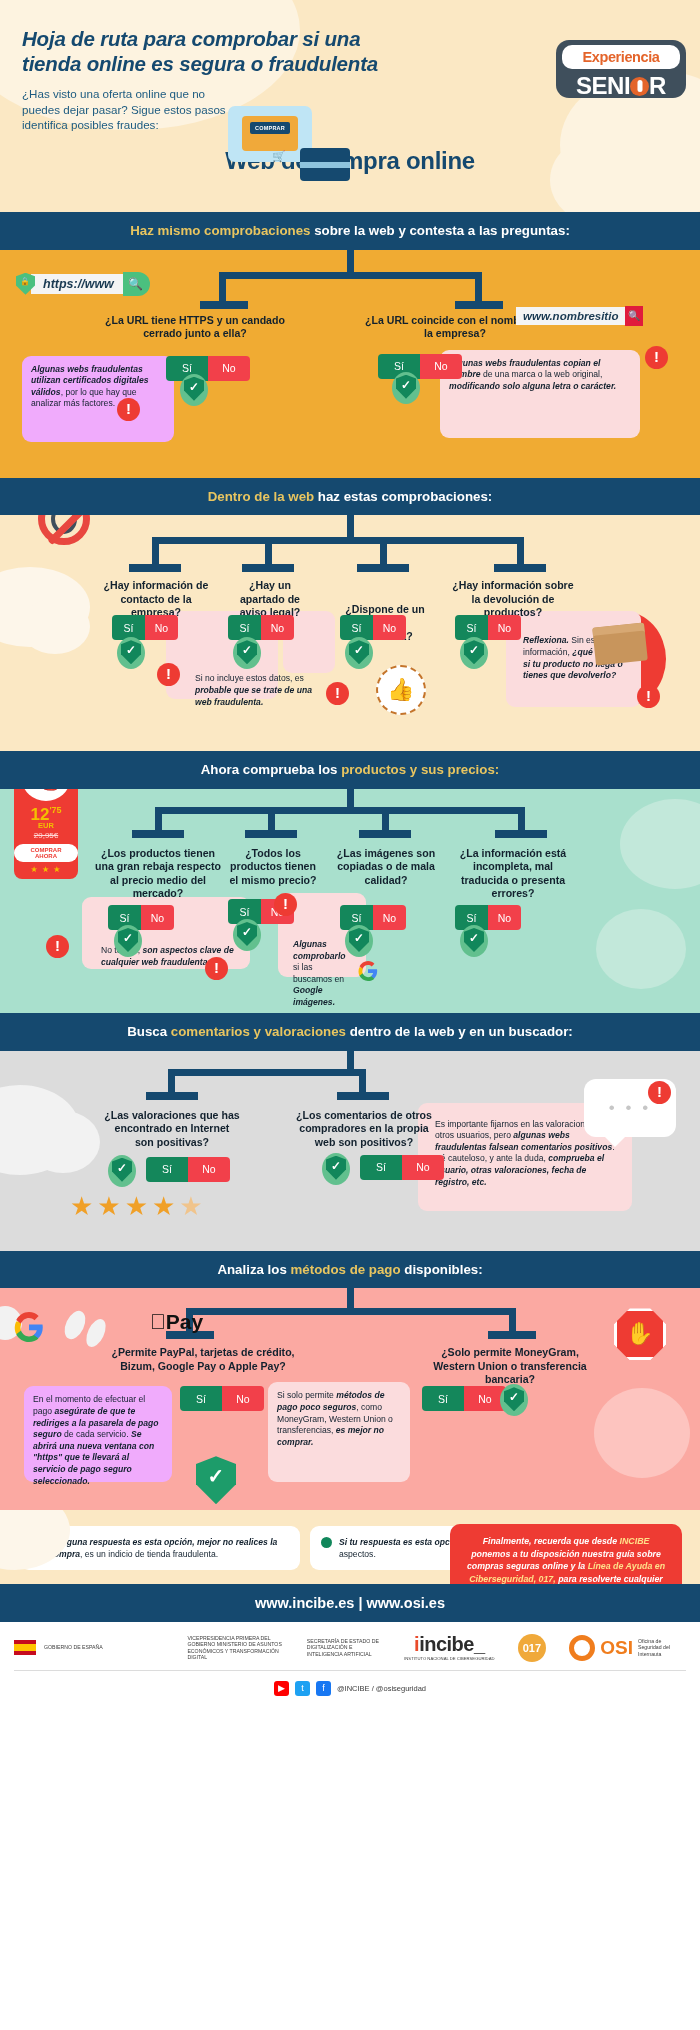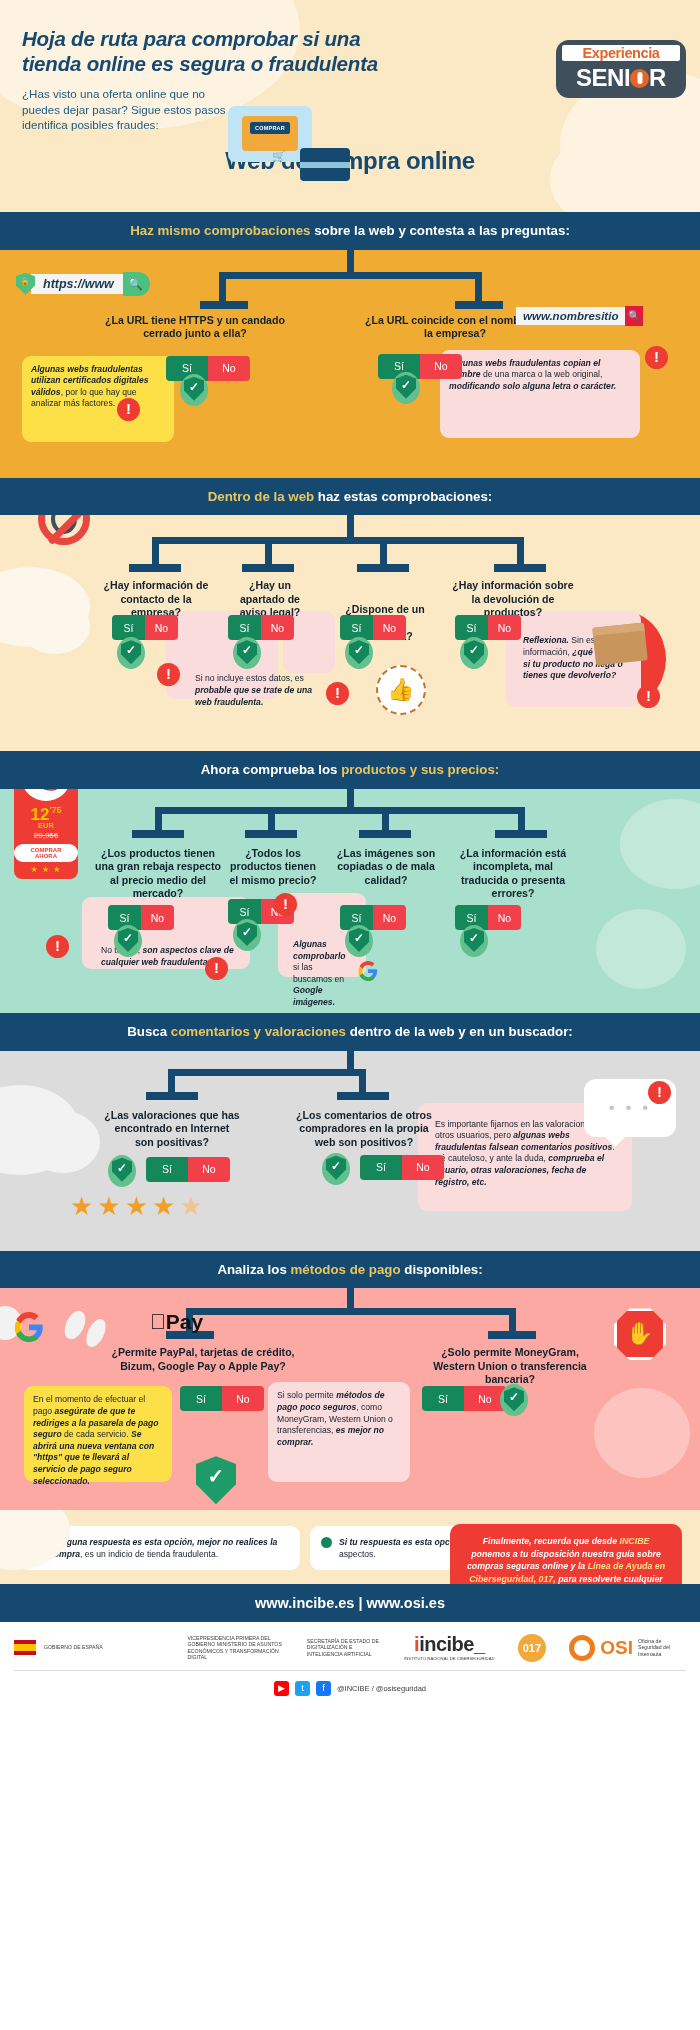--- a/index.html
+++ b/index.html
@@ -14,21 +14,21 @@
   .header { position:relative; background:#fbe8c4; padding:26px 22px 0 22px; height:212px; overflow:hidden; }
   .header .cloud1 { position:absolute; width:340px; height:200px; background:#fdf3e0; border-radius:50%; left:-40px; top:-70px; }
   .header .cloud2 { position:absolute; width:190px; height:150px; background:#fdf3e0; border-radius:50%; right:-50px; top:70px; }
   .header .cloud3 { position:absolute; width:130px; height:100px; background:#fdf3e0; border-radius:50%; right:20px; top:130px; }
   .h-title { position:relative; z-index:4; font-size:20.5px; line-height:1.23; font-weight:bold;
              font-style:italic; color:#15496f; max-width:370px; letter-spacing:-0.2px; }
   .h-sub { position:relative; z-index:4; margin-top:10px; font-size:11.6px; line-height:1.34;
            color:#1d5b80; max-width:215px; font-style:normal; }
   .logo-es { position:absolute; right:14px; top:40px; width:130px; height:58px; background:#3f4f5c;
              border-radius:13px; z-index:6; padding:5px 6px; }
-  .logo-es .r1 { background:#ffffff; border-radius:2px; height:16px; display:flex; align-items:center;
+  .logo-es .r1 { background:#ffffff; border-radius:10px; height:24px; display:flex; align-items:center;
                  justify-content:center; }
   .logo-es .r1 span { color:#e4642a; font-size:14.5px; font-weight:bold; letter-spacing:-0.4px; }
   .logo-es .r2 { margin-top:3px; display:flex; align-items:center; justify-content:center; }
   .logo-es .r2 span { color:#ffffff; font-size:24px; font-weight:bold; letter-spacing:-0.5px; }
   .logo-es .r2 .o { position:relative; display:inline-block; width:19px; height:19px; border-radius:50%;
                     background:#e4642a; margin:0 0px; }
   .logo-es .r2 .o::after { content:""; position:absolute; left:50%; top:3px; transform:translateX(-50%);
                     width:5px; height:12px; background:#fff; border-radius:3px; }
 
   
@@ -82,21 +82,21 @@
   .shield .sh::after { content:"\2713"; position:absolute; left:0; right:0; top:3px; text-align:center;
                 color:#fff; font-size:12px; font-weight:bold; }
 
   
   .bang { position:absolute; width:23px; height:23px; border-radius:50%; background:#ee3b33; z-index:9;
           color:#fff; font-size:15px; font-weight:bold; text-align:center; line-height:22px; }
 
   
   .note { position:absolute; border-radius:9px; padding:8px 9px; font-size:8.6px; line-height:1.35;
           color:#12212e; z-index:3; }
-  .note.green { background:#fde047; }
+  .note.green { background:#f0abfc; }
   .note.pink  { background:#fbdcdd; }
   .note b { font-style:italic; }
   .note i { font-style:italic; font-weight:bold; }
 
   
   .urlchip { position:absolute; display:flex; align-items:center; z-index:6; }
   .urlchip .shieldico { width:19px; height:22px; background:#4bc07f;
         clip-path:polygon(50% 0,100% 16%,100% 58%,50% 100%,0 58%,0 16%); position:relative; margin-right:-4px; }
   .urlchip .shieldico::after { content:"\1F512"; position:absolute; left:0; right:0; top:4px; font-size:8px;
         text-align:center; color:#fff; }

